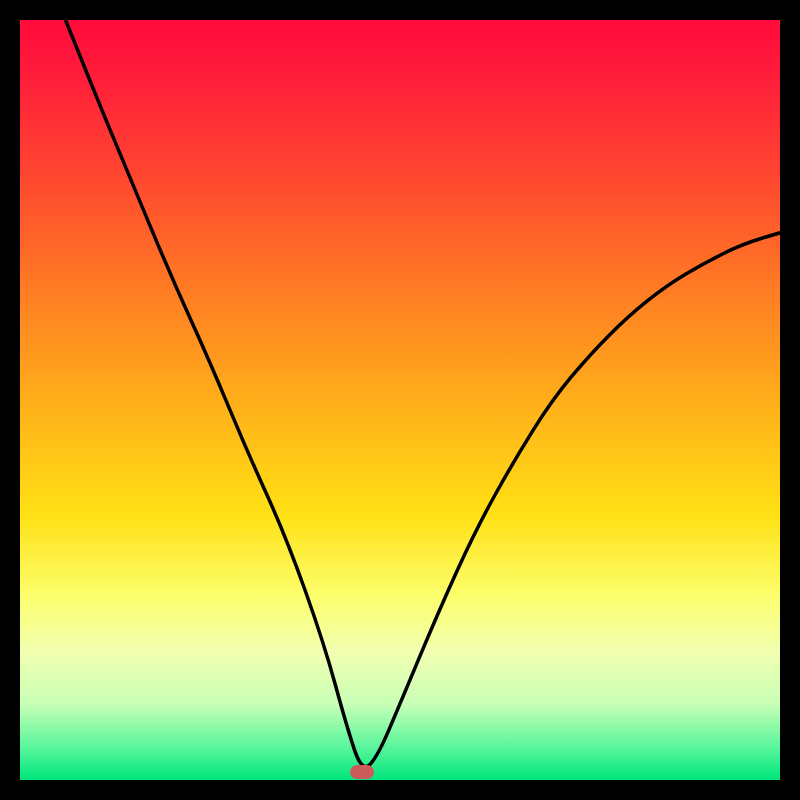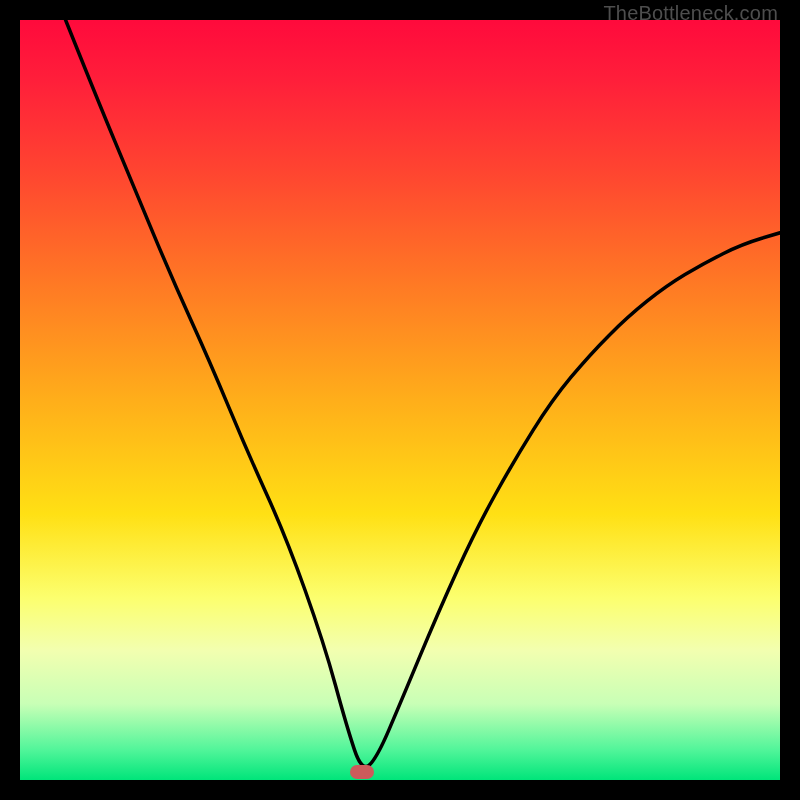--- a/index.html
+++ b/index.html
@@ -62,21 +62,20 @@
     height: 14px;
     border-radius: 7px;
     background: #cc5b5b;
     transform: translate(-50%, -50%);
   }
 </style>
 </head>
 <body>
 
 <div class="frame">
-  <div class="watermark">TheBottleneck.com</div>
 
   <div class="plot-area">
     <svg class="curve" viewBox="0 0 760 760" preserveAspectRatio="none">
       <path d="M 45.6 0.0 Q 76.0 76.0 95.0 121.6 Q 114.0 167.2 133.0 212.8 Q 152.0 258.4 171.0 300.2 Q 190.0 342.0 209.0 387.6 Q 228.0 433.2 247.0 475.0 Q 266.0 516.8 285.0 570.0 Q 304.0 623.2 315.4 665.0 Q 326.8 706.8 334.4 729.6 Q 342.0 752.4 349.6 744.8 Q 357.2 737.2 368.6 710.6 Q 380.0 684.0 399.0 638.4 Q 418.0 592.8 437.0 551.0 Q 456.0 509.2 475.0 475.0 Q 494.0 440.8 513.0 410.4 Q 532.0 380.0 551.0 357.2 Q 570.0 334.4 589.0 315.4 Q 608.0 296.4 627.0 281.2 Q 646.0 266.0 665.0 254.6 Q 684.0 243.2 703.0 233.7 Q 722.0 224.2 741.0 218.5 T 760.0 212.8" fill="none" stroke="#000" stroke-width="3.5" stroke-linecap="round" stroke-linejoin="round"></path>
     </svg>
     <div class="marker" style="left: 342px; top: 752.4px; background: rgb(204, 91, 91);"></div>
   </div>
 </div>
 
 </body></html>

